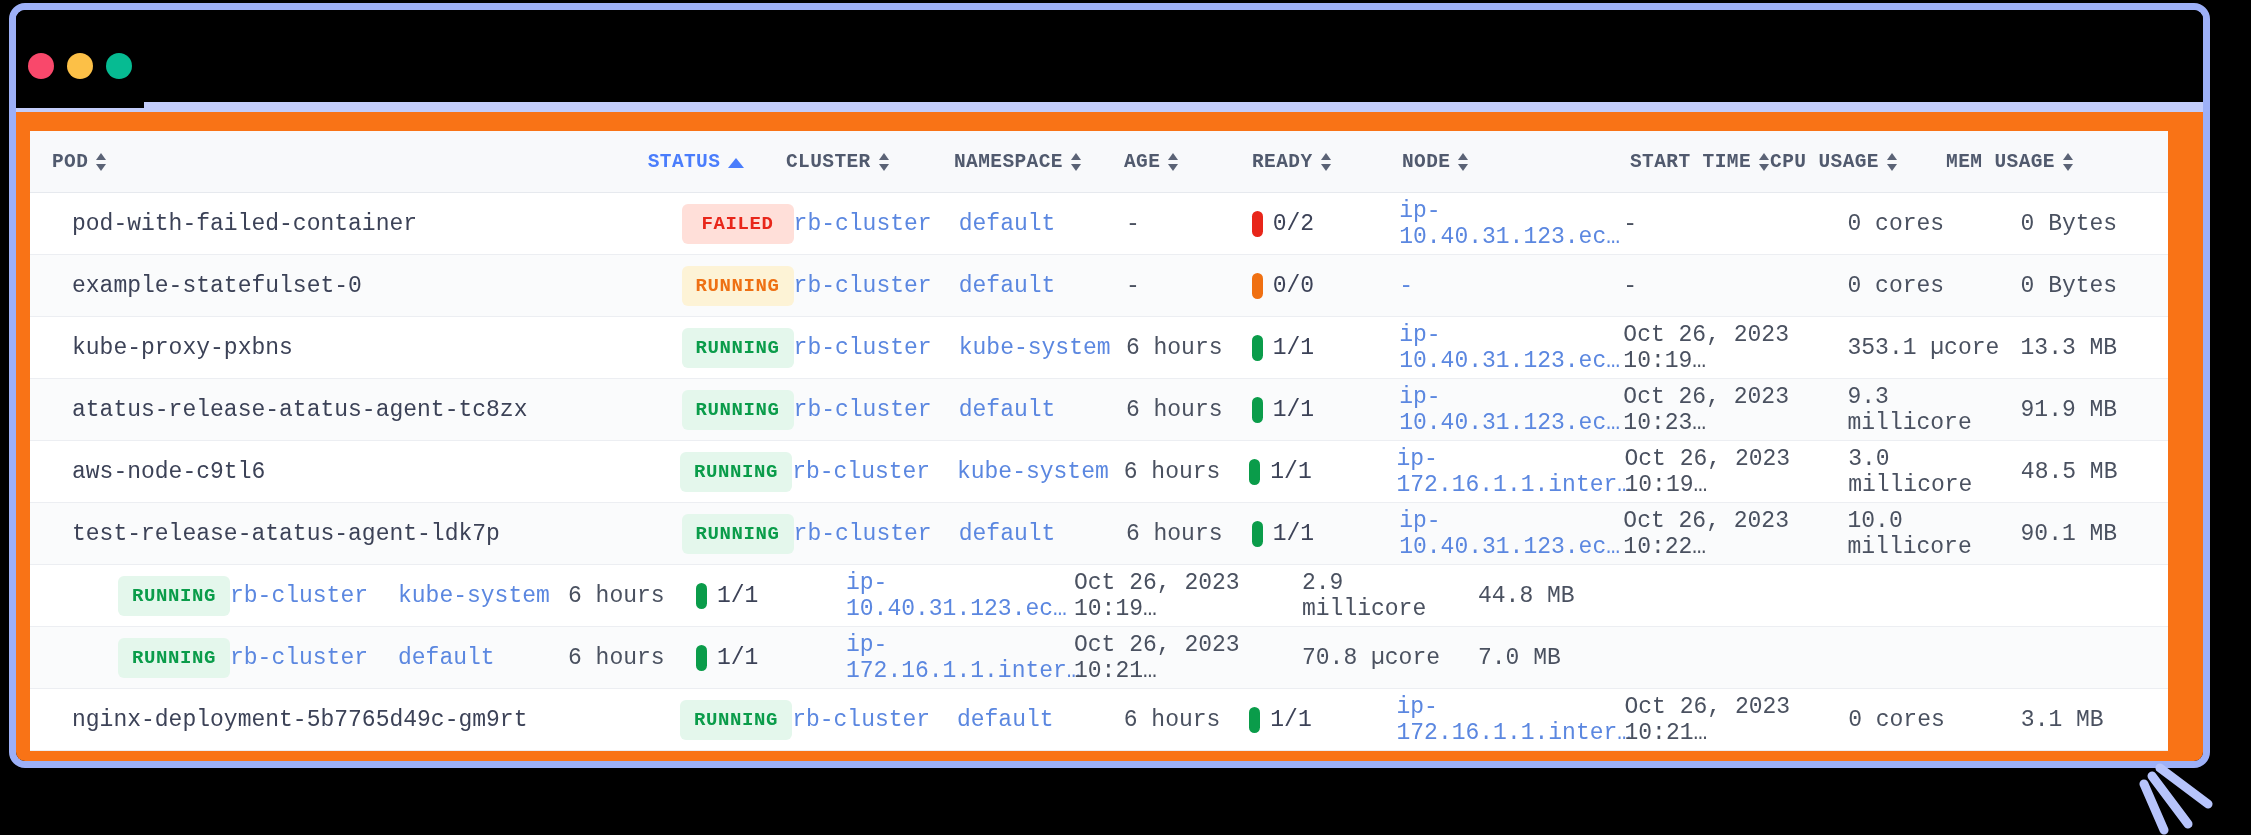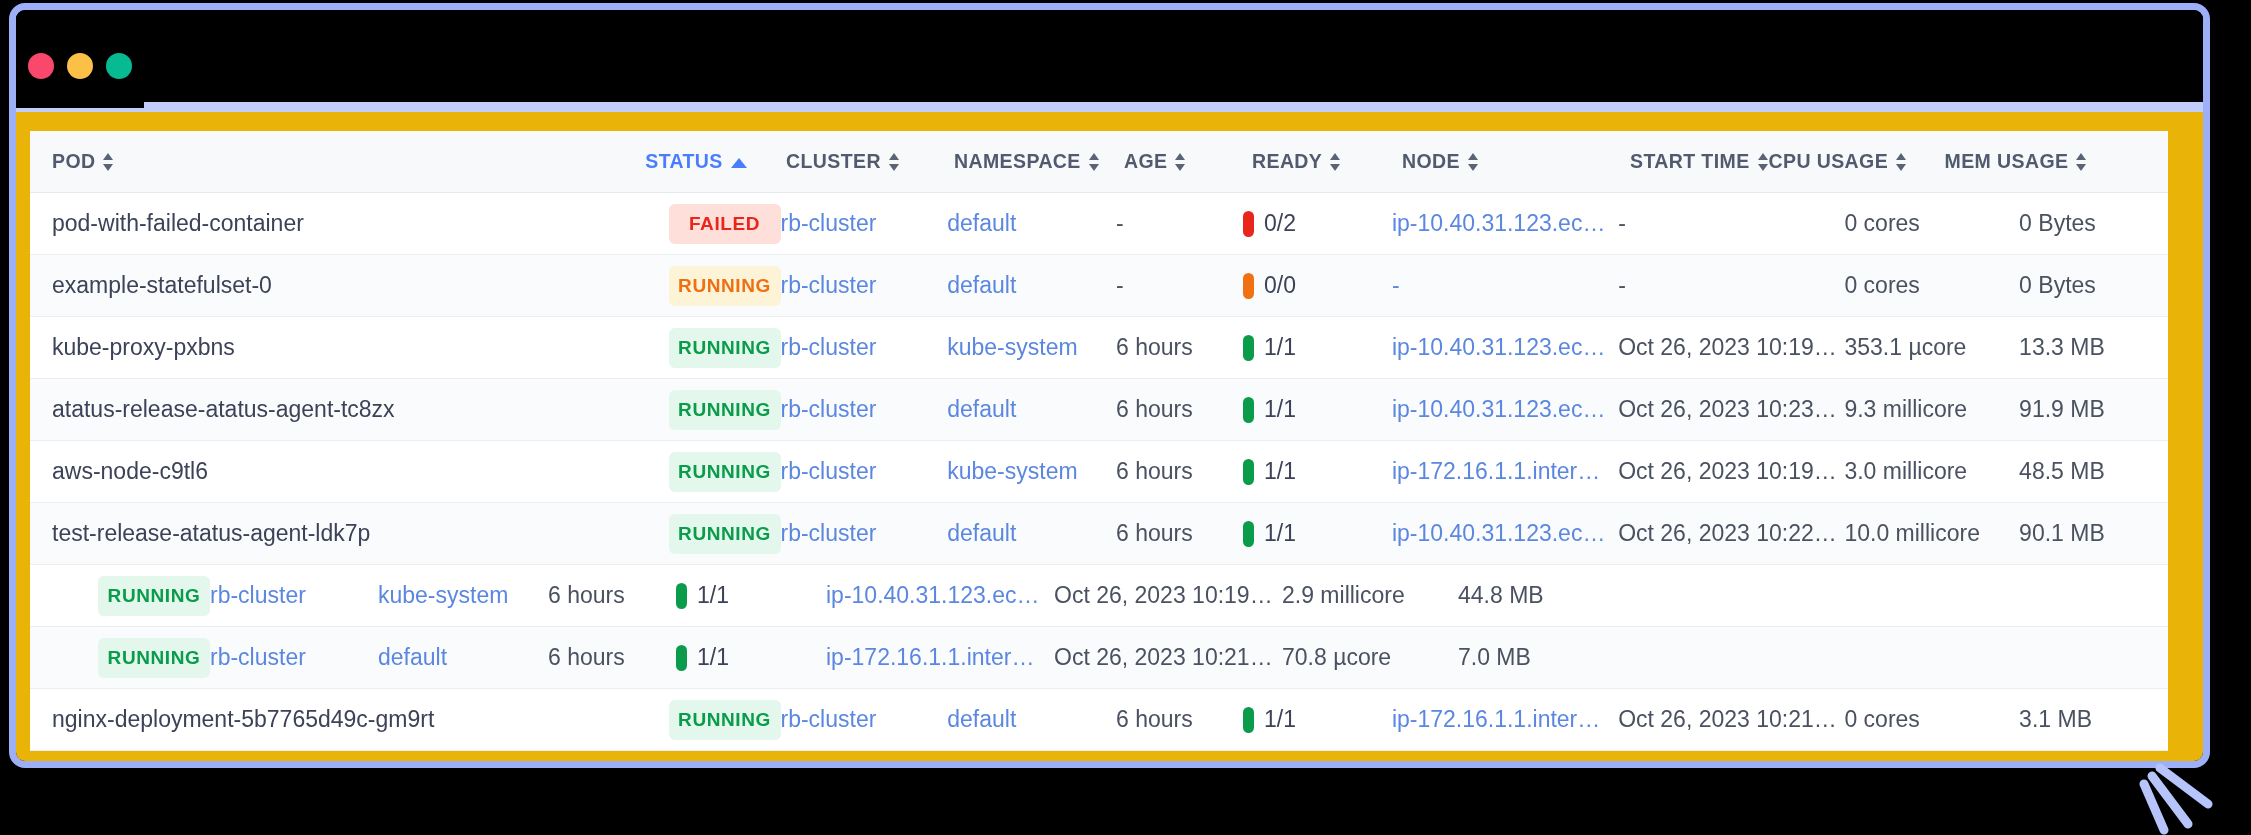--- a/index.html
+++ b/index.html
@@ -72,22 +72,23 @@
     background: #000000;
   }
 
   
   #viewport {
     position: absolute;
     left: 0;
     top: 102px;
     right: 0;
     bottom: 0;
-    background: #eab308;
+    background: #f97316;
     overflow: hidden;
+    font-family: Liberation Mono, monospace;
   }
 
   
   #pods-table {
     position: absolute;
     left: 14px;
     top: 19px;
     width: 2138px;
     background: #ffffff;
     font-size: 23px;
@@ -164,20 +165,21 @@
     border-bottom: 10px solid #4a7dfc;
     position: relative;
     top: 1px;
   }
 
   
   .drow {
     height: 62px;
     border-bottom: 1px solid #eceef2;
     background: #ffffff;
+    padding-left: 20px;
   }
   .drow.alt { background: #fafbfc; }
 
   .link {
     color: #5b87e0;
     cursor: pointer;
   }
   .muted { color: #4a5160; }
 
   

